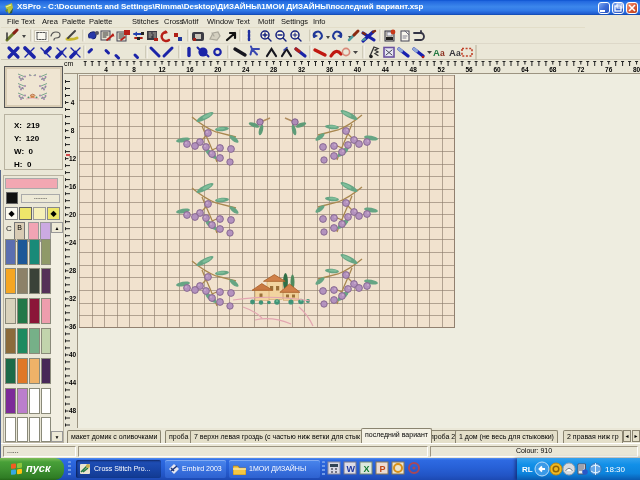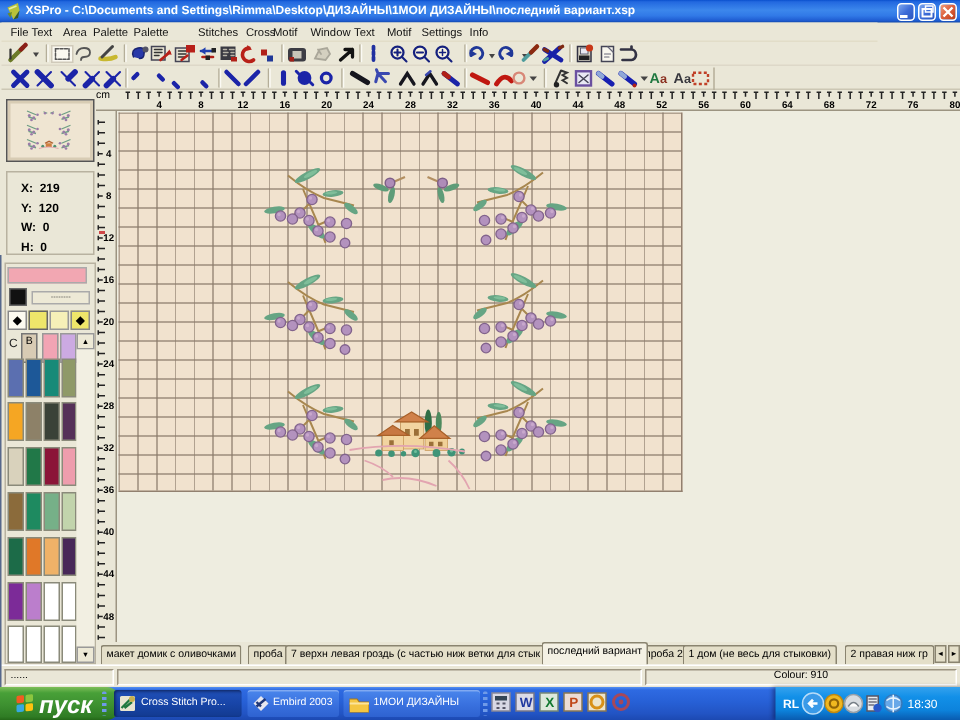--- a/index.html
+++ b/index.html
@@ -51,23 +51,23 @@
 .tab { position:absolute; top:2px; height:13px; border:1px solid #8A8470; border-bottom:none; background:#E4DFC9; padding:2px 3px 0 3px; white-space:nowrap; border-radius:2px 2px 0 0; }
 .tabactive { background:#F4F1E4; top:0px; height:15px; font-weight:normal; z-index:2; }
 
 
 #statusbar { left:1px; top:443px; width:639px; height:15px; background:#EAE7D7; border-top:1px solid #FFF; font-size:7px; color:#000; }
 .spanel { position:absolute; top:2px; height:11px; border:1px solid; border-color:#9C9481 #FFF #FFF #9C9481; }
 
 
 #taskbar { left:0; top:458px; width:640px; height:22px;
   background:linear-gradient(180deg,#5590F2 0%,#2E6AE2 9%,#2760D6 45%,#2254C4 80%,#1C49B2 100%); }
-#startbtn { left:0; top:458px; width:80px; height:22px; border-radius:0 9px 9px 0;
+#startbtn { left:0; top:458px; width:64px; height:22px; border-radius:0 9px 9px 0;
   background:linear-gradient(180deg,#7EBE5A 0%,#48A038 18%,#3D9030 55%,#2F7C24 90%,#246818 100%);
-  color:#fff; font-weight:bold; font-style:italic; font-size:16px; }
+  color:#fff; font-weight:bold; font-style:italic; font-size:11px; }
 .taskbtn { position:absolute; top:460px; height:18px; border-radius:2px; color:#fff; font-size:7px; line-height:18px; white-space:nowrap; overflow:hidden; }
 #tray { left:517px; top:458px; width:145px; height:22px;
   background:linear-gradient(180deg,#35A2EE 0%,#1290E8 30%,#0D83DC 70%,#095BB0 100%);
   box-shadow:-2px 0 3px rgba(0,0,30,0.4); color:#fff; font-size:8px; }
 </style>
 </head>
 <body>
 
 <div class="abs" id="titlebar"></div>
 <div class="abs" id="titleicon" style="left:3px;top:1px;width:12px;height:13px;"><svg width="12" height="13">

